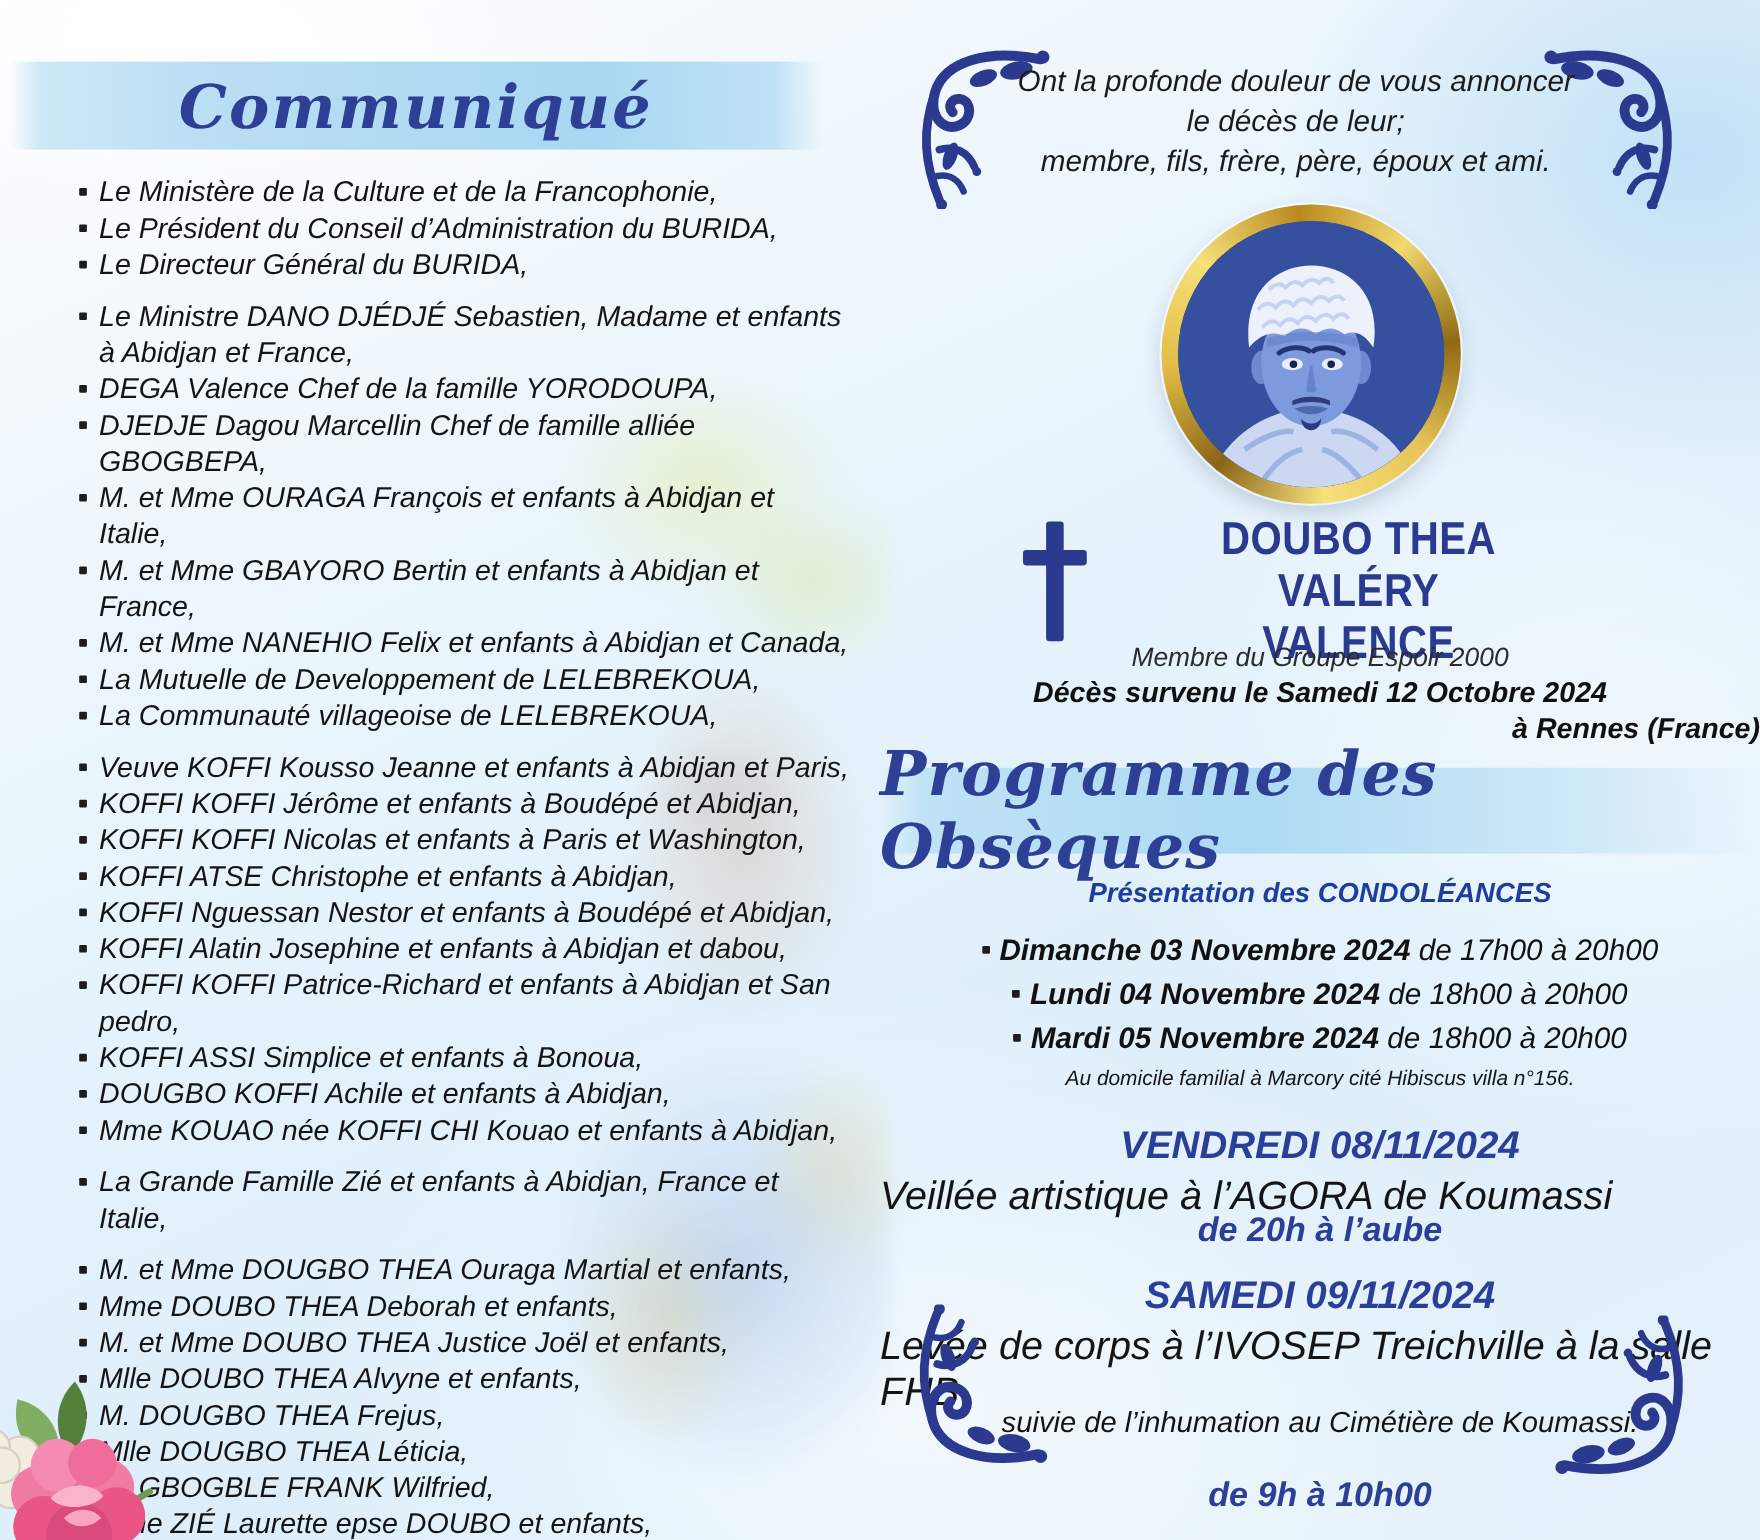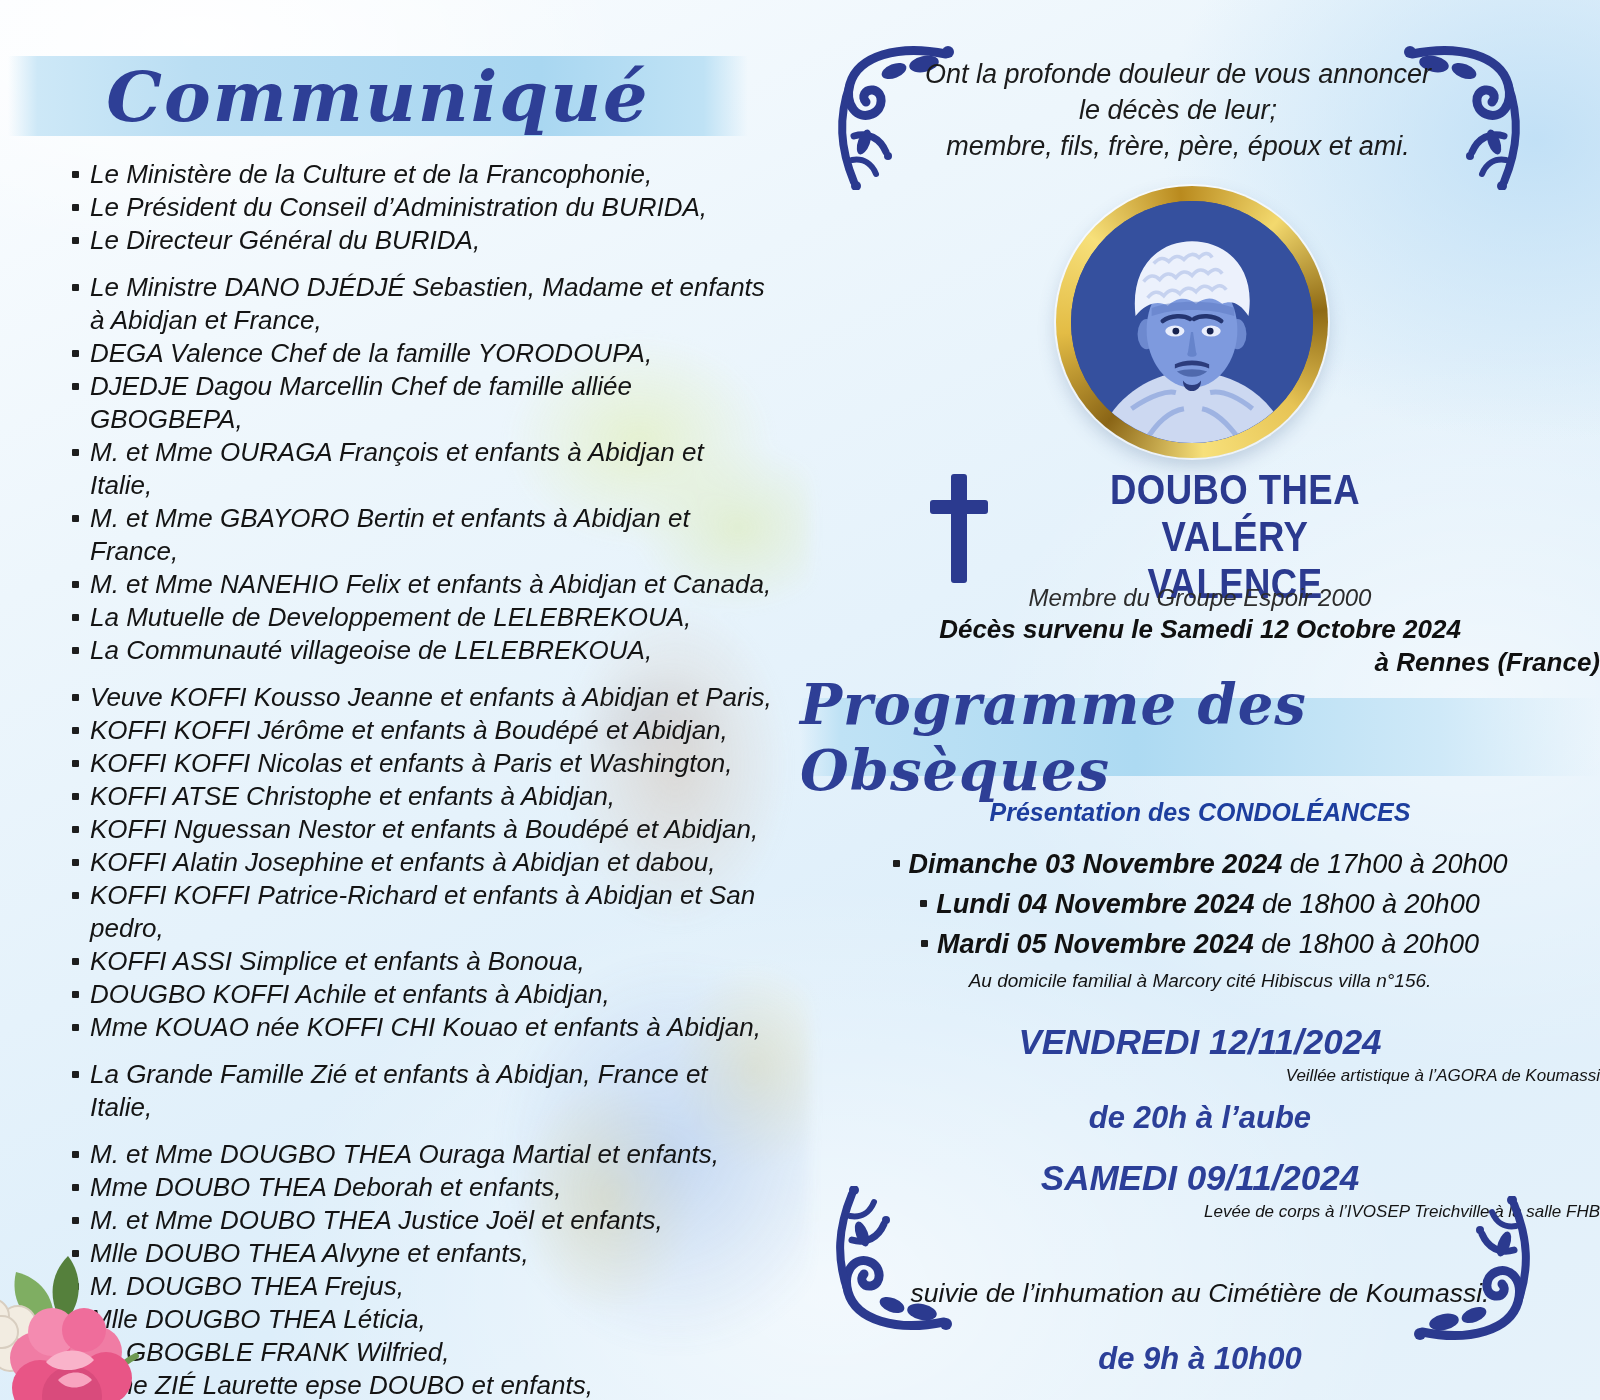--- a/index.html
+++ b/index.html
@@ -20,21 +20,21 @@
         radial-gradient(150px 120px at 84% 22%,rgba(222,236,190,.8),rgba(222,236,190,0) 70%),
         radial-gradient(160px 230px at 70% 44%,rgba(215,206,198,.8),rgba(215,206,198,0) 72%),
         radial-gradient(110px 80px at 66% 40%,rgba(186,197,214,.55),rgba(186,197,214,0) 70%),
         radial-gradient(250px 280px at 70% 80%,rgba(158,186,230,.55),rgba(158,186,230,0) 72%),
         radial-gradient(130px 170px at 55% 84%,rgba(235,216,140,.55),rgba(235,216,140,0) 70%),
         radial-gradient(120px 150px at 88% 72%,rgba(233,223,170,.6),rgba(233,223,170,0) 70%);}
   .banner{position:absolute;display:flex;align-items:center;justify-content:center;}
   .banner-left{left:8px;top:56px;width:740px;height:80px;
       background:linear-gradient(90deg,rgba(205,232,247,0) 0%,#cde8f7 4%,#badef3 25%,#a9d7f1 72%,#bfe2f5 94%,rgba(191,226,245,0) 100%);}
   .script{font-family:"DejaVu Serif",serif;font-style:italic;font-weight:700;color:#2e3f96;}
-  .banner-left .script{font-size:70px;letter-spacing:2px;}
+  .banner-left .script{font-size:55px;letter-spacing:2px;}
   .lists{position:absolute;left:72px;top:158px;width:700px;color:#141414;}
   .group{margin-bottom:14px;}
   .li{display:flex;font-style:italic;font-size:26px;line-height:33px;}
   .li .bullet{flex:0 0 auto;width:7px;height:7px;background:#1d1d1d;margin:13px 11px 0 0;border-radius:1px;}
   .li-text{white-space:pre-line;}
   .b{font-weight:700;}
   
   .right-page{position:absolute;left:800px;top:0;width:800px;height:1400px;}
   .orn{position:absolute;width:128px;height:150px;}
   .orn-tr{transform:scaleX(-1);}
@@ -57,21 +57,21 @@
   .banner-right{left:0;top:698px;width:800px;height:78px;
       background:linear-gradient(90deg,rgba(190,224,245,0) 0%,#bfe2f5 5%,#addaf2 42%,#cfe9f8 80%,rgba(255,255,255,0) 100%);}
   .banner-right .script{font-size:56px;letter-spacing:1px;}
   .cond-heading{position:absolute;left:0;top:798px;width:800px;text-align:center;
       font-style:italic;font-weight:700;font-size:25px;color:#1d3e9e;}
   .cond-items{position:absolute;left:0;top:844px;width:800px;text-align:center;}
   .cond-li{font-style:italic;font-size:27px;line-height:40px;color:#111;}
   .cond-li .bullet{display:inline-block;width:7px;height:7px;background:#1d1d1d;margin:0 9px 5px 0;vertical-align:middle;border-radius:1px;}
   .venue{position:absolute;left:0;top:970px;width:800px;text-align:center;font-style:italic;font-size:19px;color:#141414;}
   .ev-date{position:absolute;left:0;width:800px;text-align:center;font-style:italic;font-weight:700;font-size:35px;color:#2b3f98;}
-  .ev-desc{position:absolute;left:0;width:800px;text-align:right;font-style:italic;font-size:17px;color:#141414;}
+  .ev-desc{position:absolute;left:0;width:800px;text-align:left;font-style:italic;font-size:36px;color:#141414;}
   .ev-time{position:absolute;left:0;width:800px;text-align:center;font-style:italic;font-weight:700;font-size:31px;color:#2b3f98;}
   .ev1-date{top:1022px;} .ev1-desc{top:1066px;} .ev1-time{top:1100px;}
   .ev2-date{top:1158px;} .ev2-desc{top:1202px;} .ev2-time{top:1299px;margin-top:42px;}
   .ev2-extra{position:absolute;left:0;top:1278px;width:800px;text-align:center;font-style:italic;font-size:26.5px;color:#141414;}
   .flower{position:absolute;left:-12px;bottom:-10px;width:250px;height:190px;}
 </style>
 </head>
 <body>
 
 <div class="page">
@@ -351,21 +351,21 @@
 
     <div class="cond-items">
 
     <div class="cond-li"><span class="bullet"></span><span><span></span><span class="b">Dimanche 03 Novembre 2024</span><span> de 17h00 à 20h00</span></span></div>
         <div class="cond-li"><span class="bullet"></span><span><span></span><span class="b">Lundi 04 Novembre 2024</span><span> de 18h00 à 20h00</span></span></div>
         <div class="cond-li"><span class="bullet"></span><span><span></span><span class="b">Mardi 05 Novembre 2024</span><span> de 18h00 à 20h00</span></span></div>
       </div>
 
     <div class="venue">Au domicile familial à Marcory cité Hibiscus villa n°156.</div>
 
-    <div class="ev-date ev1-date">VENDREDI 12/11/2024</div>
+    <div class="ev-date ev1-date">VENDREDI 08/11/2024</div>
     <div class="ev-desc ev1-desc">Veillée artistique à l’AGORA de Koumassi</div>
     <div class="ev-time ev1-time">de 20h à l’aube</div>
 
     <div class="ev-date ev2-date">SAMEDI 09/11/2024</div>
     <div class="ev-desc ev2-desc">Levée de corps à l’IVOSEP Treichville à la salle FHB</div>
     <div class="ev-time ev2-time">de 9h à 10h00</div>
     <div class="ev2-extra">suivie de l’inhumation au Cimétière de Koumassi.</div>
 
     <svg class="orn orn-bl" style="left:26px;top:1186px;" viewBox="0 0 128 150" aria-hidden="true">
       <g fill="none" stroke="#2b3a8f" stroke-linecap="round">

